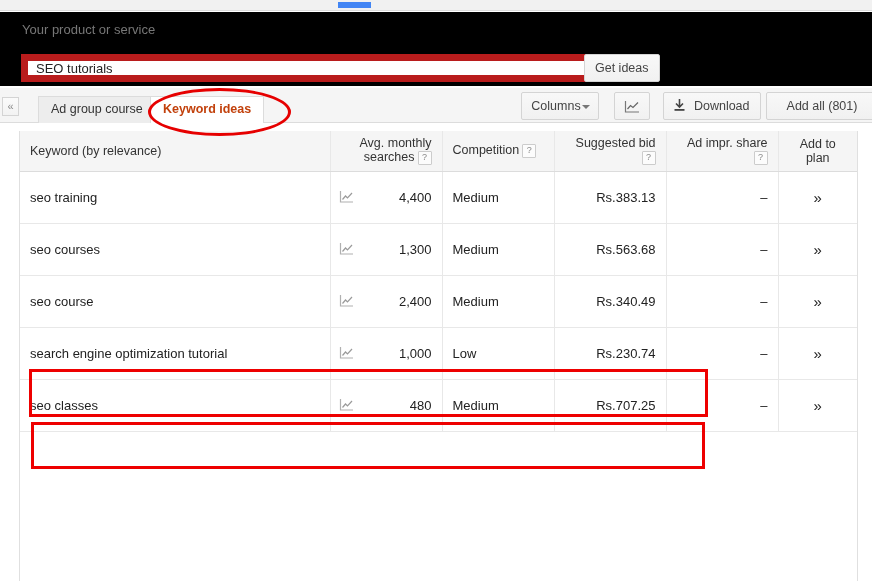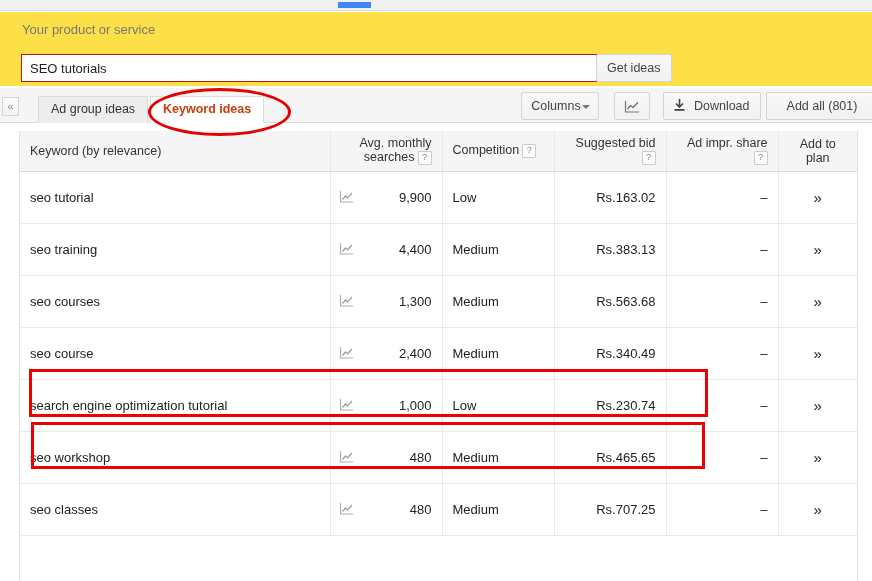--- a/index.html
+++ b/index.html
@@ -31,35 +31,35 @@
     left: 338px; top: 2px;
     width: 33px; height: 6px;
     background: #4285f4;
   }
 
   
   #search-panel {
     position: absolute;
     left: 0; top: 12px;
     width: 872px; height: 74px;
-    background: #fde047;
+    background: #000000;
   }
   #search-label {
     position: absolute;
     left: 22px; top: 10px;
     font-size: 13px;
     color: #777777;
     white-space: nowrap;
   }
   #search-input {
     position: absolute;
     left: 21px; top: 42px;
     width: 576px; height: 28px;
     box-sizing: border-box;
-    border: 1px solid #b91c1c;
+    border: 7px solid #b91c1c;
     background: #ffffff;
     font-family: "Liberation Sans", sans-serif;
     font-size: 13px;
     color: #222222;
     padding: 0 8px;
     outline: none;
   }
   .gbtn {
     position: absolute;
     height: 28px;
@@ -70,21 +70,21 @@
     color: #444444;
     font-family: "Liberation Sans", sans-serif;
     font-size: 12.5px;
     line-height: 26px;
     text-align: center;
     white-space: nowrap;
     cursor: pointer;
     padding: 0 10px;
     user-select: none;
   }
-  #get-ideas-button { left: 596px; top: 42px; }
+  #get-ideas-button { left: 584px; top: 42px; }
   #modify-search-button { left: 679px; top: 42px; }
 
   
   #tab-strip {
     position: absolute;
     left: 0; top: 88px;
     width: 872px; height: 35px;
     background: #f5f5f5;
     border-bottom: 1px solid #dcdcdc;
     box-sizing: border-box;
@@ -258,21 +258,21 @@
 </div>
 
 <div id="search-panel">
   <div id="search-label">Your product or service</div>
   <input id="search-input" type="text" value="SEO tutorials" style="">
   <div class="gbtn" id="get-ideas-button">Get ideas</div>
 </div>
 
 <div id="tab-strip">
   <div id="collapse-button">«</div>
-  <div class="panel-tab" id="tab-ad-group-ideas">Ad group ideas</div>
+  <div class="panel-tab" id="tab-ad-group-ideas">Ad group course</div>
   <div class="panel-tab active" id="tab-keyword-ideas">Keyword ideas</div>
 </div>
 
 <div class="gbtn" id="columns-button">
   <span>Columns</span>
   <span id="columns-caret"></span>
 </div>
 
 <div class="gbtn" id="chart-toggle-button">
   <svg class="mini-chart-glyph" width="16" height="14" viewBox="0 0 16 14">
@@ -318,31 +318,20 @@
         <th class="th-impr">
           <span>Ad impr. share</span><span class="help-badge">?</span>
         </th>
         <th class="th-plan">
           <span>Add to plan</span>
         </th>
       </tr>
     </thead>
     <tbody id="keyword-table-body">
         <tr>
-          <td class="td-keyword"><span>seo tutorial</span></td>
-          <td class="td-searches"><svg class="row-chart-icon" width="15" height="14" viewBox="0 0 15 14">
-              <path d="M1.5 1 V12 H14" stroke="#b0b0b0" stroke-width="1.2" fill="none"></path>
-              <path d="M3.5 9.5 L6.5 6 L8.5 8 L13 3" stroke="#9a9a9a" stroke-width="1.2" fill="none"></path>
-            </svg><span>9,900</span></td>
-          <td class="td-comp"><span>Low</span></td>
-          <td class="td-bid"><span>Rs.163.02</span></td>
-          <td class="td-impr"><span>–</span></td>
-          <td class="td-plan"><span>»</span></td>
-        </tr>
-        <tr>
           <td class="td-keyword"><span>seo training</span></td>
           <td class="td-searches"><svg class="row-chart-icon" width="15" height="14" viewBox="0 0 15 14">
               <path d="M1.5 1 V12 H14" stroke="#b0b0b0" stroke-width="1.2" fill="none"></path>
               <path d="M3.5 9.5 L6.5 6 L8.5 8 L13 3" stroke="#9a9a9a" stroke-width="1.2" fill="none"></path>
             </svg><span>4,400</span></td>
           <td class="td-comp"><span>Medium</span></td>
           <td class="td-bid"><span>Rs.383.13</span></td>
           <td class="td-impr"><span>–</span></td>
           <td class="td-plan"><span>»</span></td>
         </tr>
@@ -373,31 +362,20 @@
           <td class="td-searches"><svg class="row-chart-icon" width="15" height="14" viewBox="0 0 15 14">
               <path d="M1.5 1 V12 H14" stroke="#b0b0b0" stroke-width="1.2" fill="none"></path>
               <path d="M3.5 9.5 L6.5 6 L8.5 8 L13 3" stroke="#9a9a9a" stroke-width="1.2" fill="none"></path>
             </svg><span>1,000</span></td>
           <td class="td-comp"><span>Low</span></td>
           <td class="td-bid"><span>Rs.230.74</span></td>
           <td class="td-impr"><span>–</span></td>
           <td class="td-plan"><span>»</span></td>
         </tr>
         <tr>
-          <td class="td-keyword"><span>seo workshop</span></td>
-          <td class="td-searches"><svg class="row-chart-icon" width="15" height="14" viewBox="0 0 15 14">
-              <path d="M1.5 1 V12 H14" stroke="#b0b0b0" stroke-width="1.2" fill="none"></path>
-              <path d="M3.5 9.5 L6.5 6 L8.5 8 L13 3" stroke="#9a9a9a" stroke-width="1.2" fill="none"></path>
-            </svg><span>480</span></td>
-          <td class="td-comp"><span>Medium</span></td>
-          <td class="td-bid"><span>Rs.465.65</span></td>
-          <td class="td-impr"><span>–</span></td>
-          <td class="td-plan"><span>»</span></td>
-        </tr>
-        <tr>
           <td class="td-keyword"><span>seo classes</span></td>
           <td class="td-searches"><svg class="row-chart-icon" width="15" height="14" viewBox="0 0 15 14">
               <path d="M1.5 1 V12 H14" stroke="#b0b0b0" stroke-width="1.2" fill="none"></path>
               <path d="M3.5 9.5 L6.5 6 L8.5 8 L13 3" stroke="#9a9a9a" stroke-width="1.2" fill="none"></path>
             </svg><span>480</span></td>
           <td class="td-comp"><span>Medium</span></td>
           <td class="td-bid"><span>Rs.707.25</span></td>
           <td class="td-impr"><span>–</span></td>
           <td class="td-plan"><span>»</span></td>
         </tr>

